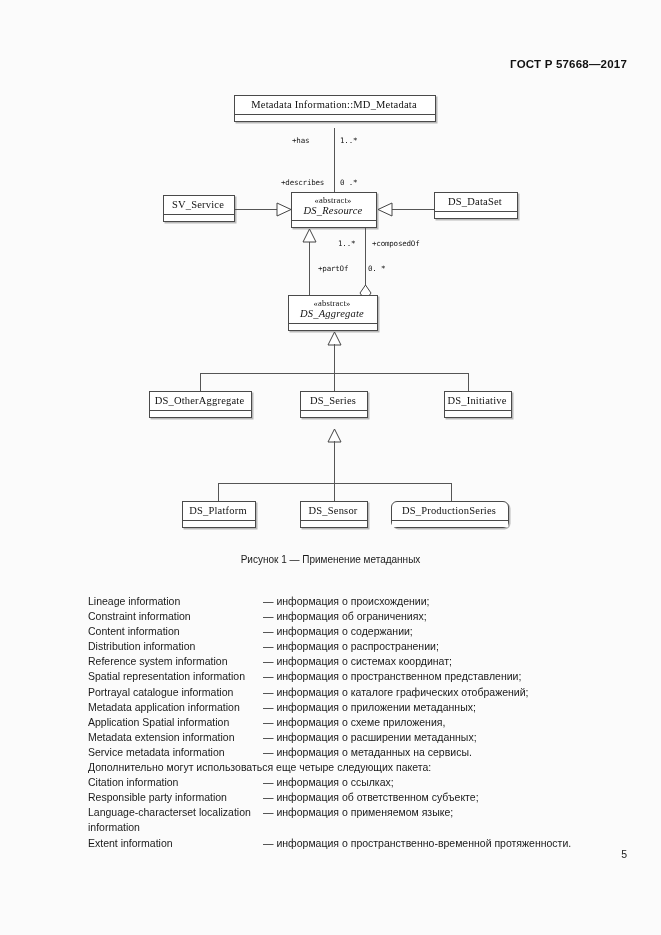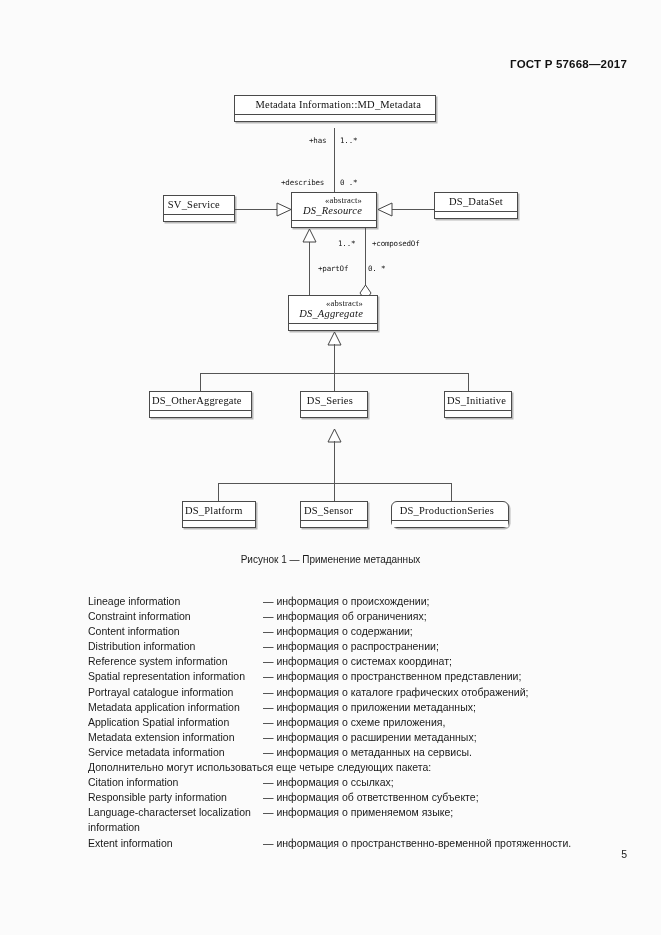--- a/index.html
+++ b/index.html
@@ -45,27 +45,27 @@
   .uml-box {
     position: absolute;
     box-sizing: border-box;
     background: #ffffff;
     border: 1px solid #4a4a4a;
     box-shadow: 1.5px 1.5px 0 0 #b9b9b9;
   }
   .uml-title {
     box-sizing: border-box;
     width: 100%;
-    text-align: right;
+    text-align: center;
     font-family: "Liberation Serif", serif;
     font-size: 10.5px;
     color: #111;
     letter-spacing: 0.2px;
     line-height: 1.15;
-    padding: 3px 14px 3px 2px;
+    padding: 3px 4px 3px 2px;
   }
   .uml-stereo {
     display: block;
     font-size: 8.5px;
     font-family: "Liberation Serif", serif;
     font-style: normal;
     line-height: 1.1;
   }
   .uml-name-italic {
     display: block;
@@ -167,21 +167,21 @@
   <div class="doc-header">ГОСТ Р 57668—2017</div>
 
   <div class="diagram">
 
     <div class="uml-box" style="left:234px; top:95px; width:202px;">
       <div class="uml-title">Metadata Information::MD_Metadata</div>
       <div class="uml-compartment"></div>
     </div>
 
     <div class="vline" style="left:334px; top:128px; height:64px;"></div>
-    <div class="edge-label" style="left:309px; top:136px; text-align:left;">+has</div>
+    <div class="edge-label" style="left:292px; top:136px; text-align:left;">+has</div>
     <div class="edge-label" style="left:340px; top:136px;">1..*</div>
     <div class="edge-label" style="left:281px; top:178px;">+describes</div>
     <div class="edge-label" style="left:340px; top:178px;">0 .*</div>
 
     <div class="uml-box" style="left:163px; top:195px; width:72px;">
       <div class="uml-title">SV_Service</div>
       <div class="uml-compartment"></div>
     </div>
 
     <svg class="arrow-svg" style="left:235px; top:200px; width:58px; height:20px;">

